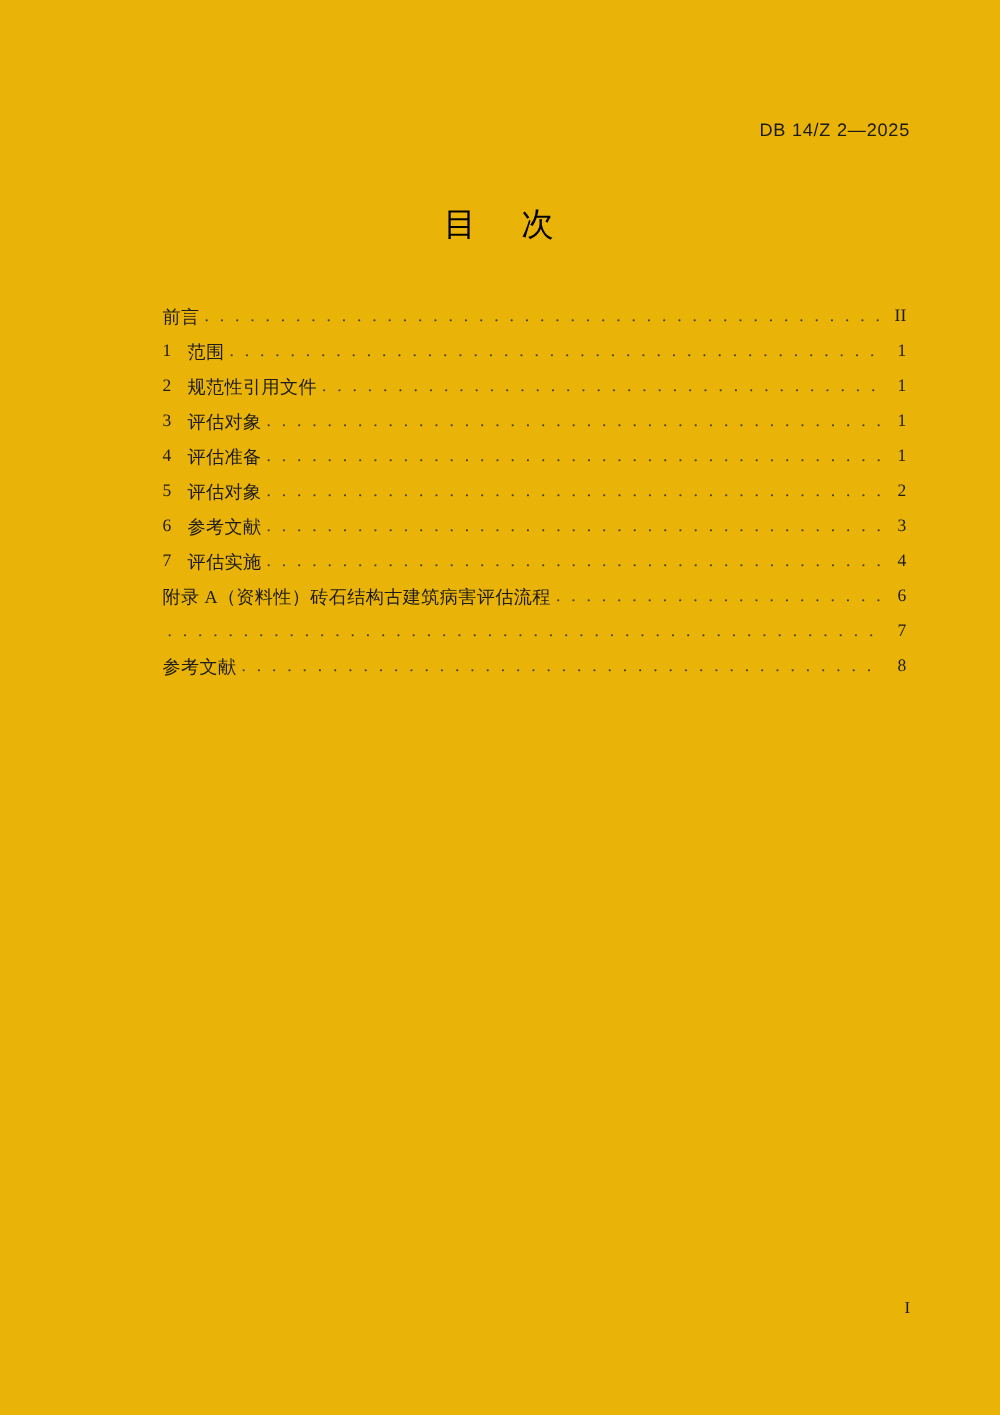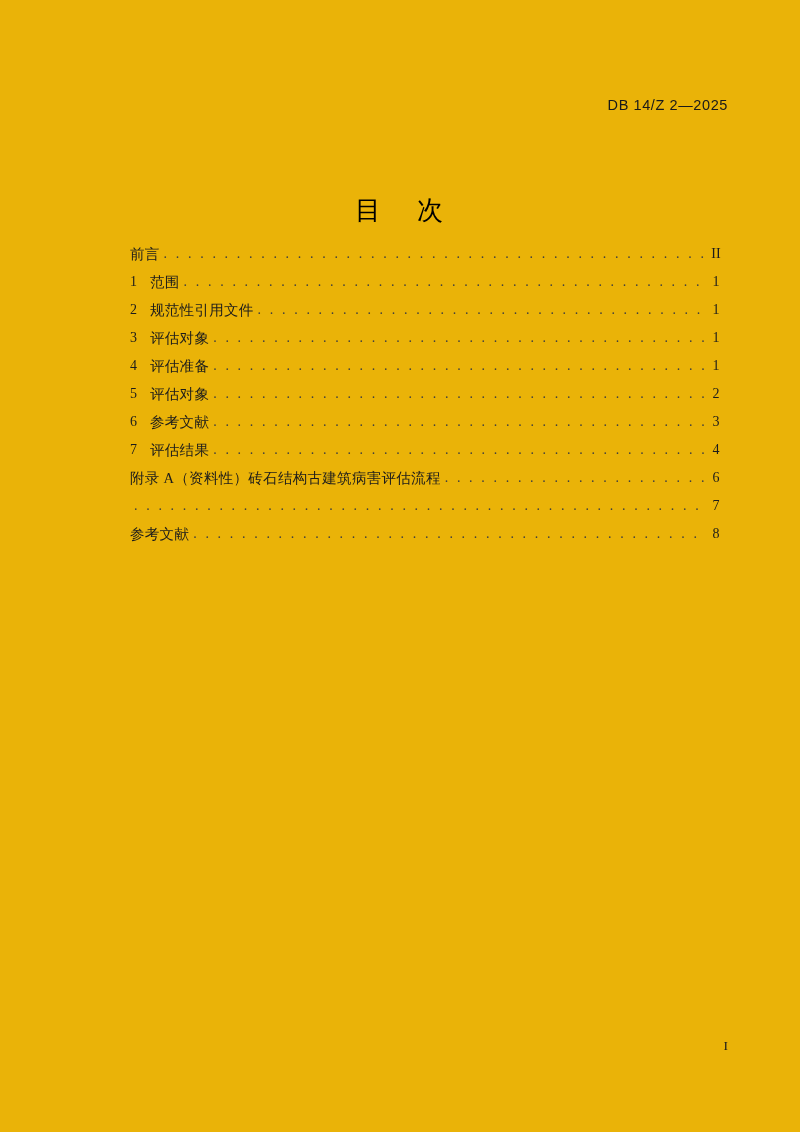--- a/index.html
+++ b/index.html
@@ -34,21 +34,20 @@
   .toc-title {
     position: absolute;
     top: 162px;
     left: 0;
     width: 800px;
     text-align: center;
     font-size: 26px;
     letter-spacing: 2px;
     color: #000000;
     white-space: pre;
-    margin-top: 31px;
   }
   
   .toc {
     position: absolute;
     top: 236px;
     left: 95px;
     width: 630px;
   }
   .toc-row {
     display: flex;
@@ -80,21 +79,21 @@
     white-space: nowrap;
     margin: 0 3px 0 4px;
     color: #404040;
     font-size: 14px;
     letter-spacing: 2.6px;
     line-height: 20px;
   }
   .toc-page {
     flex: 0 0 auto;
     min-width: 18px;
-    text-align: center;
+    text-align: right;
     font-family: "Liberation Serif", "DejaVu Serif", serif;
     font-size: 14px;
     color: #1c1c1c;
     white-space: pre;
   }
   
   .doc-footer {
     position: absolute;
     top: 1038px;
     right: 72px;
@@ -151,21 +150,21 @@
         <span class="toc-page">2</span>
       </div>
       <div class="toc-row indented">
         <span class="toc-num">6</span>
         <span class="toc-label">参考文献</span>
         <span class="leader">. . . . . . . . . . . . . . . . . . . . . . . . . . . . . . . . . . . . . . . . . . . . . . . . . . . . . . . . . . . . . . . . . . . . . . . . . . . . . . . . . . . . . . . . . . . . . . . . . . . . . . . . . . . . . . . . . . . . . .</span>
         <span class="toc-page">3</span>
       </div>
       <div class="toc-row indented">
         <span class="toc-num">7</span>
-        <span class="toc-label">评估结果</span>
+        <span class="toc-label">评估实施</span>
         <span class="leader">. . . . . . . . . . . . . . . . . . . . . . . . . . . . . . . . . . . . . . . . . . . . . . . . . . . . . . . . . . . . . . . . . . . . . . . . . . . . . . . . . . . . . . . . . . . . . . . . . . . . . . . . . . . . . . . . . . . . . .</span>
         <span class="toc-page">4</span>
       </div>
       <div class="toc-row">
         <span class="toc-num" style="width: 0px;"></span>
         <span class="toc-label">附录 A（资料性）砖石结构古建筑病害评估流程</span>
         <span class="leader">. . . . . . . . . . . . . . . . . . . . . . . . . . . . . . . . . . . . . . . . . . . . . . . . . . . . . . . . . . . . . . . . . . . . . . . . . . . . . . . . . . . . . . . . . . . . . . . . . . . . . . . . . . . . . . . . . . . . . .</span>
         <span class="toc-page">6</span>
       </div>
       <div class="toc-row">

